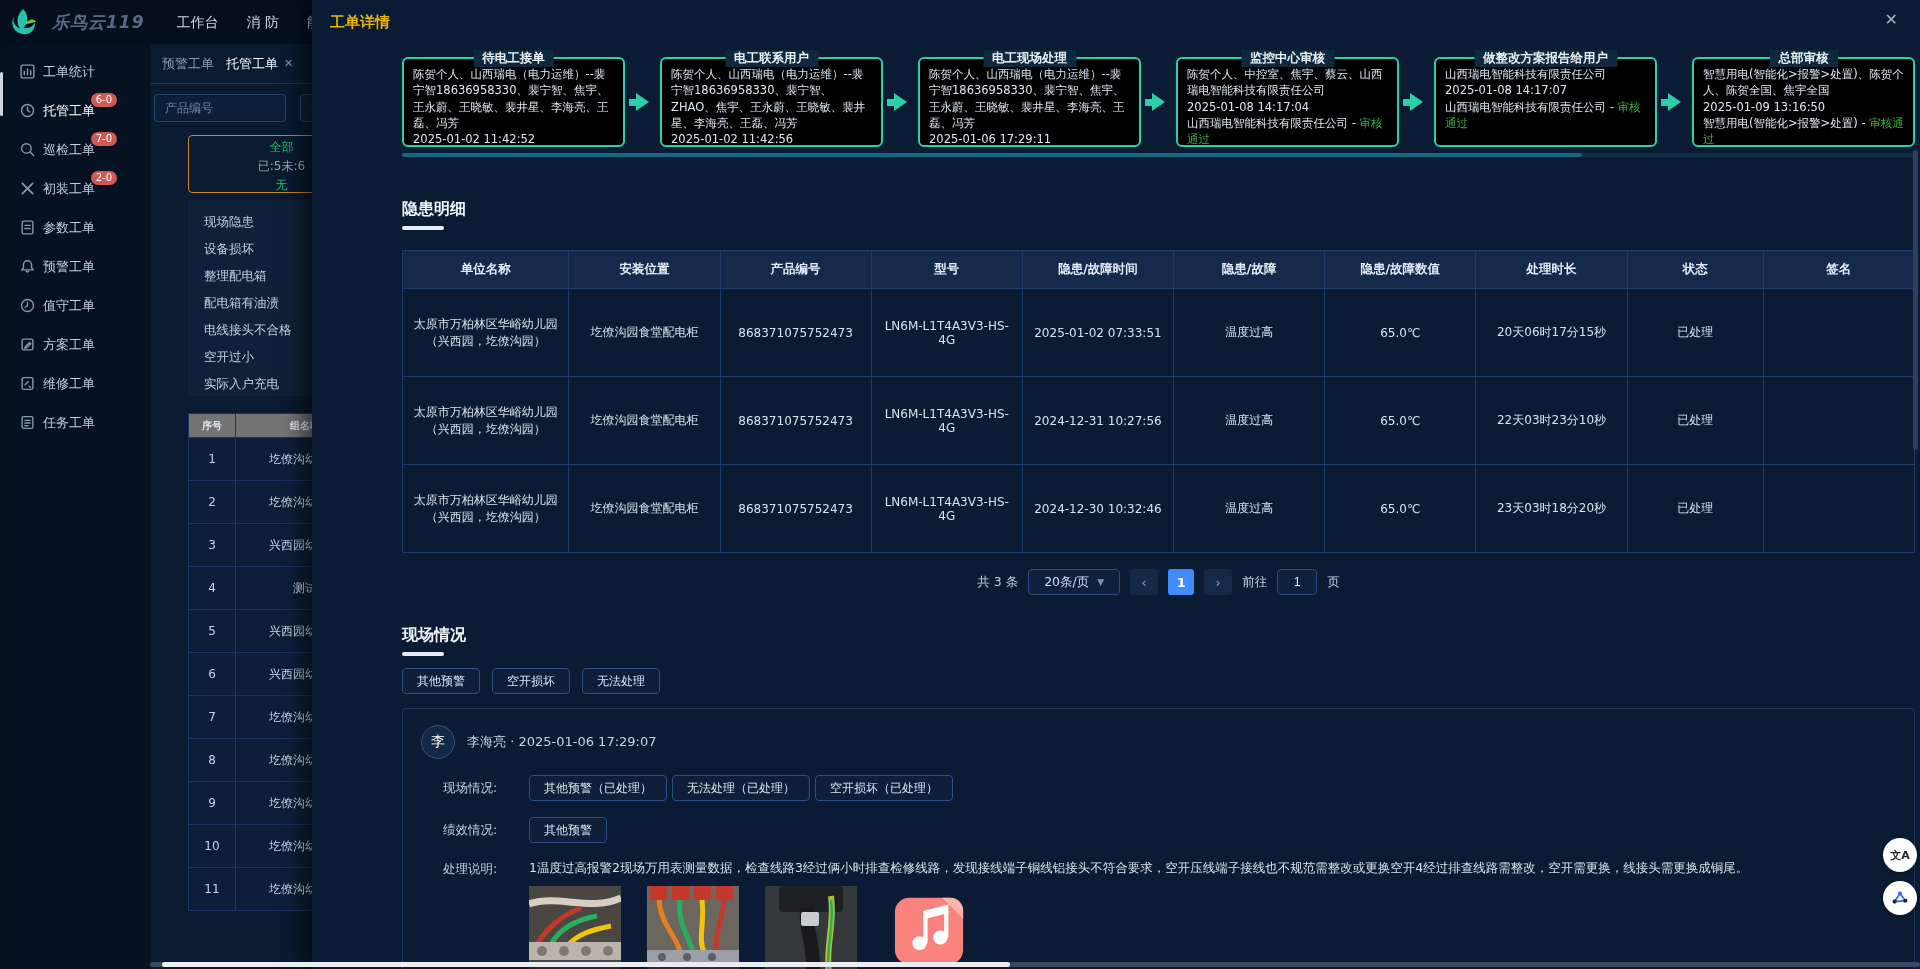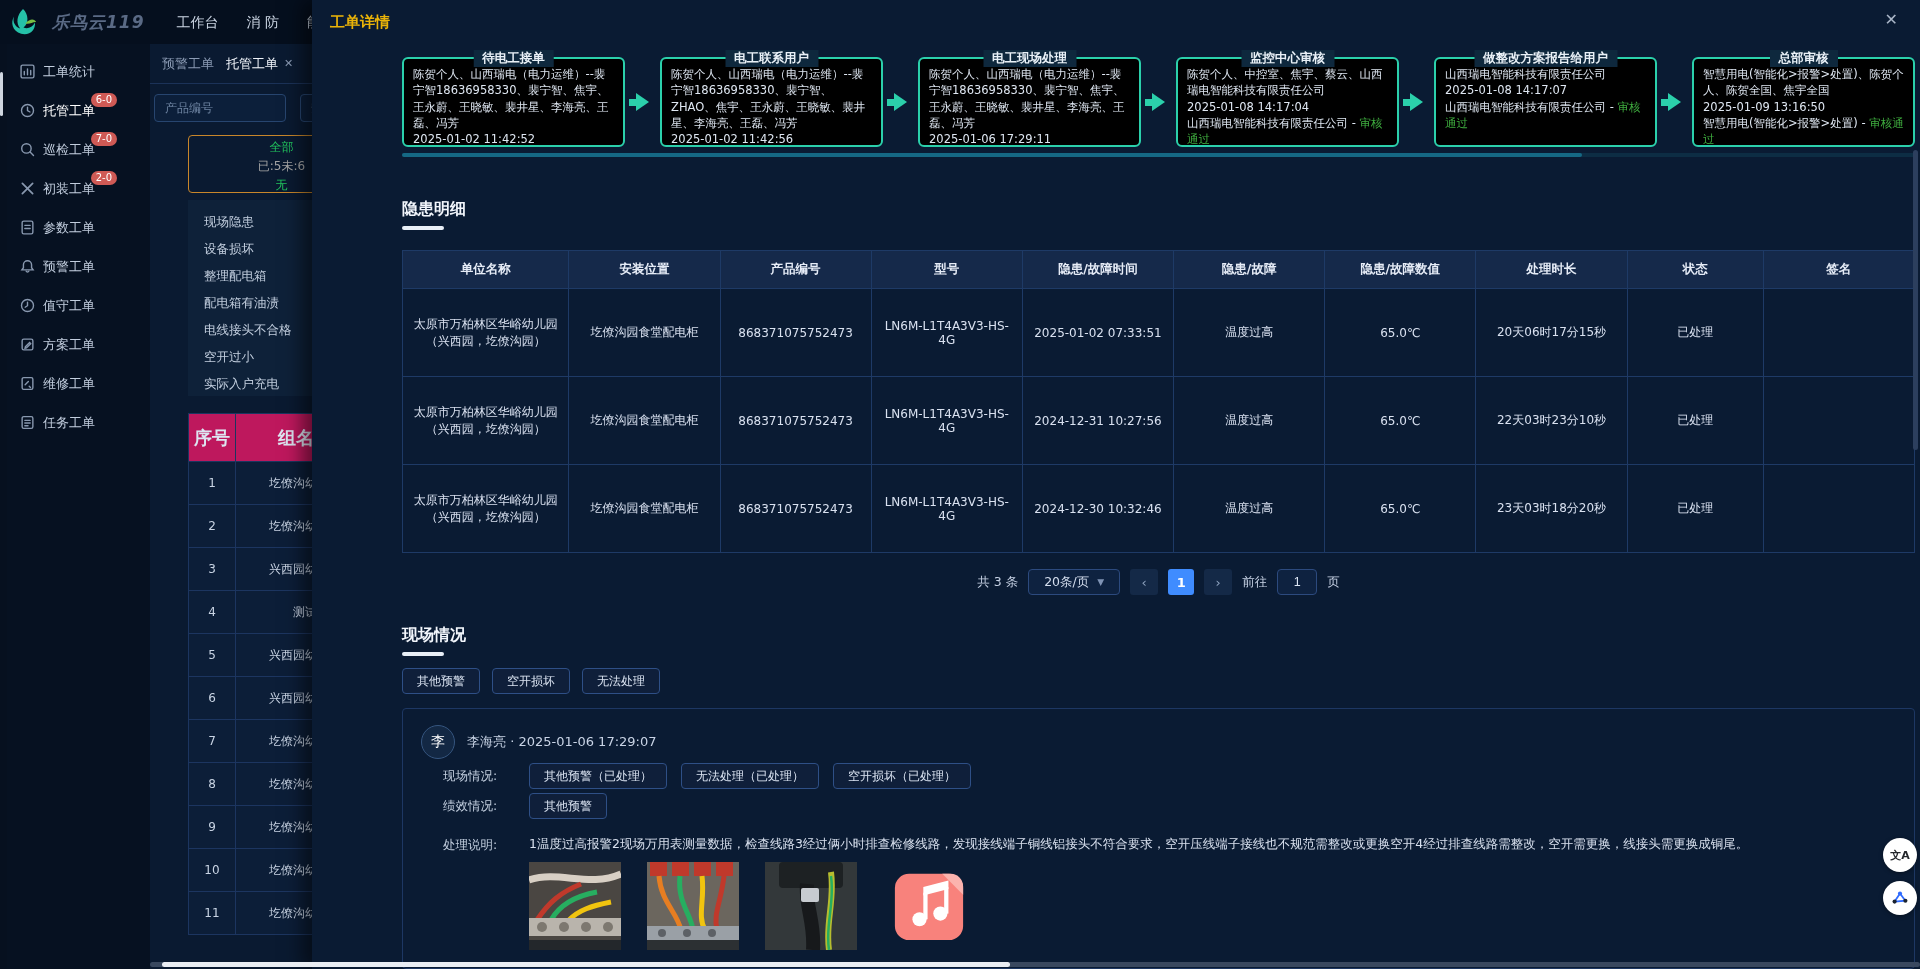--- a/index.html
+++ b/index.html
@@ -34,21 +34,21 @@
   .tab-close { margin-left:6px; font-size:11px; color:#8b9bb4; }
   .mid-input { position:absolute; height:28px; background:#0c1f3a; border:1px solid #27456f; border-radius:4px;
     color:#dbe4f2; font-size:12px; padding:0 10px; outline:none; width:132px; }
   .mid-input::placeholder { color:#6f85a3; }
   .filter-box { position:absolute; left:38px; top:91px; width:187px; height:58px; border:1px solid #c8862a;
     border-radius:4px; text-align:center; font-size:12px; line-height:19px; padding-top:2px; cursor:pointer; }
   .fb1,.fb3 { color:#22c55e; } .fb2 { color:#a3a3a3; }
   .cat-list { position:absolute; left:38px; top:156px; width:187px; height:196px; background:#0e2139; padding:8px 0 0 16px; }
   .cat-item { font-size:12.5px; color:#c3cfdf; line-height:27px; cursor:pointer; white-space:nowrap; }
   .group-table { position:absolute; left:38px; top:369px; width:187px; border-collapse:collapse; }
-  .group-table th { background:#be185d; color:#dde5f1; font-size:18px; font-weight:bold; height:48px; border:1px solid #1c3560; }
+  .group-table th { background:#737373; color:#dde5f1; font-size:10px; font-weight:bold; height:24px; border:1px solid #1c3560; }
   .group-table td { color:#c9d4e4; font-size:12px; text-align:center; height:43px; border:1px solid #1c3560; background:#0c1e38; }
 
   
   .drawer { position:absolute; left:312px; top:0; width:1608px; height:969px; background:#0a1b33;
     box-shadow:-10px 0 18px rgba(0,0,0,.5); overflow:hidden; }
   .drawer-header { height:44px; position:relative; }
   .drawer-title { position:absolute; left:18px; top:13px; color:#eab308; font-size:15px; font-weight:bold; }
   .drawer-close { position:absolute; right:22px; top:12px; color:#aab6c8; font-size:16px; cursor:pointer; line-height:1; }
   .drawer-content { margin-left:90px; width:1513px; }
 
@@ -94,23 +94,23 @@
   .tag-row { display:flex; gap:12px; margin-top:12px; }
   .ui-tag { height:24px; padding:12px 14px; border:1px solid #2e4f86; border-radius:4px; background:rgba(20,35,64,.55);
     color:#dbe4f2; font-size:12px; display:flex; align-items:center; white-space:nowrap; }
 
   
   .comment-box { border:1px solid #1d3763; border-radius:4px; margin-top:14px; padding:16px 18px 18px 18px; min-height:250px; }
   .comment-head { display:flex; align-items:center; }
   .avatar { width:34px; height:34px; border-radius:50%; background:#132844; border:1px solid #35557f;
     color:#fff; font-size:14px; display:flex; align-items:center; justify-content:center; flex:0 0 34px; }
   .comment-meta { margin-left:12px; font-size:13px; color:#c9d4e6; }
-  .comment-row { display:flex; align-items:center; margin-top:4px; margin-left:22px; }
+  .comment-row { display:flex; align-items:center; margin-top:16px; margin-left:22px; }
   .comment-label { width:86px; flex:0 0 86px; color:#c2cede; font-size:12.5px; }
-  .comment-tags { display:flex; gap:14px; }
+  .comment-tags { display:flex; gap:5px; }
   .comment-tags .ui-tag { height:26px; }
   .desc-row { display:flex; margin-top:16px; margin-left:22px; align-items:flex-end; }
   .desc-text { color:#d8e0ee; font-size:12.5px; line-height:1.5; width:1360px; }
   .attachments { display:flex; gap:26px; margin-left:108px; margin-top:8px; }
   .attach-card { width:92px; cursor:pointer; }
   .attach-thumb { width:92px; height:88px; overflow:hidden; display:flex; align-items:center; justify-content:center; }
 
   
   .bottom-scroll-track { position:absolute; left:150px; bottom:2px; width:1770px; height:5px; background:#39485f; border-radius:3px; }
   .bottom-scroll-thumb { position:absolute; left:162px; bottom:2px; width:848px; height:5px; background:#e9edf3; border-radius:3px; }

